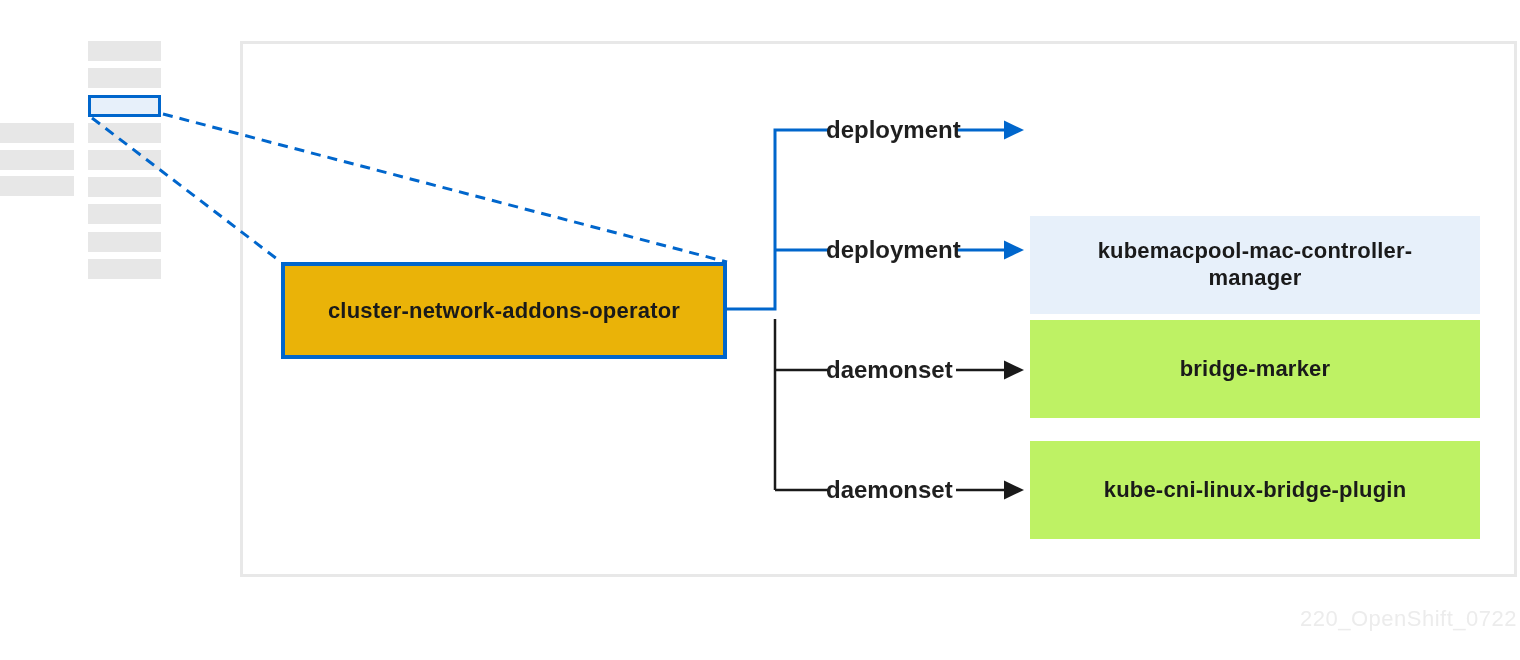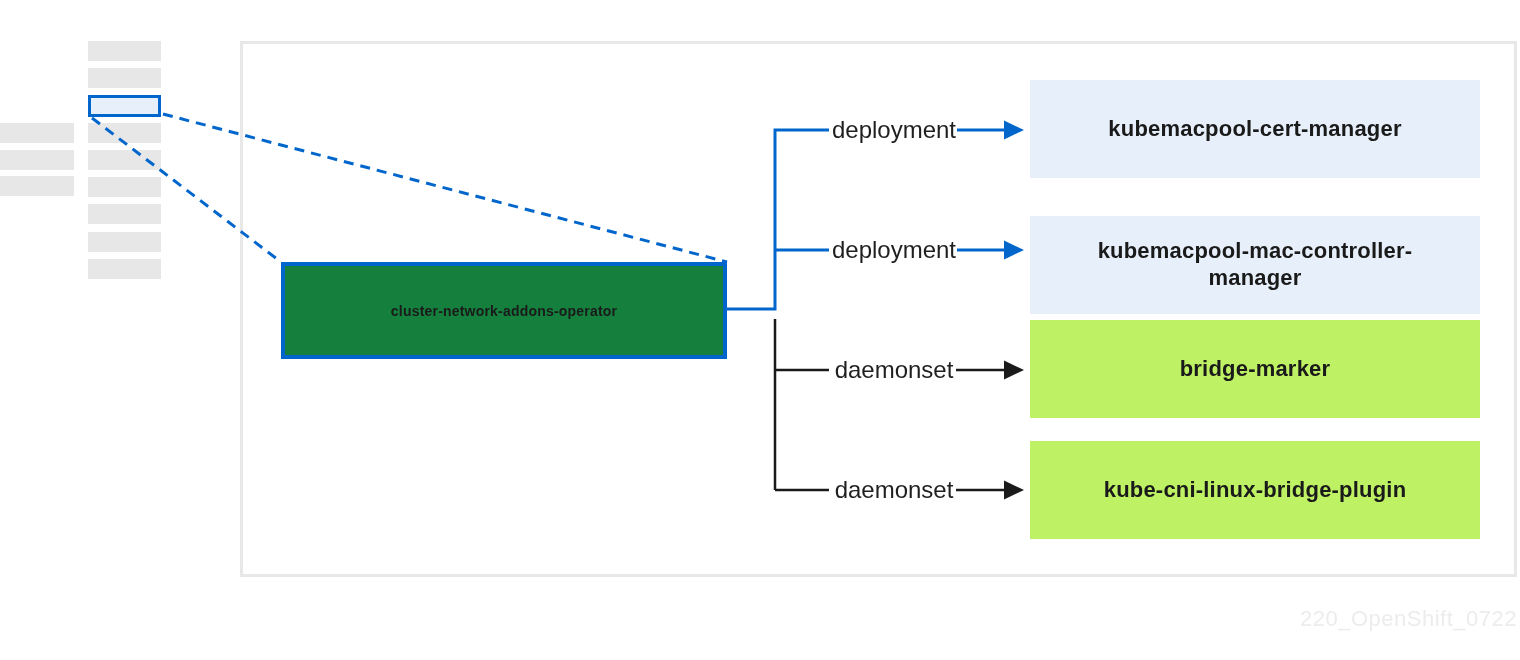--- a/index.html
+++ b/index.html
@@ -51,39 +51,40 @@
     pointer-events: none;
   }
   .operator-box {
     position: absolute;
     left: 281px;
     top: 262px;
     width: 446px;
     height: 97px;
     box-sizing: border-box;
     border: 4px solid #0066cc;
-    background: #15803d;
+    background: #eab308;
     display: flex;
     align-items: center;
     justify-content: center;
     font-weight: bold;
-    font-size: 14px;
+    font-size: 22px;
     color: #1a1a1a;
     letter-spacing: 0.2px;
   }
   .kind-label {
     position: absolute;
     left: 826px;
     width: 136px;
     height: 32px;
     line-height: 32px;
-    text-align: center;
+    text-align: left;
     font-size: 24px;
     color: #1f1f1f;
     white-space: nowrap;
+    font-weight: bold;
   }
   .target-box {
     position: absolute;
     left: 1030px;
     width: 450px;
     height: 98px;
     display: flex;
     align-items: center;
     justify-content: center;
     text-align: center;
@@ -145,23 +146,20 @@
 
   <div class="operator-box">
     <span>cluster-network-addons-operator</span>
   </div>
 
   <div class="kind-label" style="top:114px">deployment</div>
   <div class="kind-label" style="top:234px">deployment</div>
   <div class="kind-label" style="top:354px">daemonset</div>
   <div class="kind-label" style="top:474px">daemonset</div>
 
-  <div class="target-box fill-blue" style="top:80px">
-    <span>kubemacpool-cert-manager</span>
-  </div>
   <div class="target-box fill-blue" style="top:216px">
     <span>kubemacpool-mac-controller-manager</span>
   </div>
   <div class="target-box fill-gray" style="top:320px">
     <span>bridge-marker</span>
   </div>
   <div class="target-box fill-gray" style="top:441px">
     <span>kube-cni-linux-bridge-plugin</span>
   </div>
 

